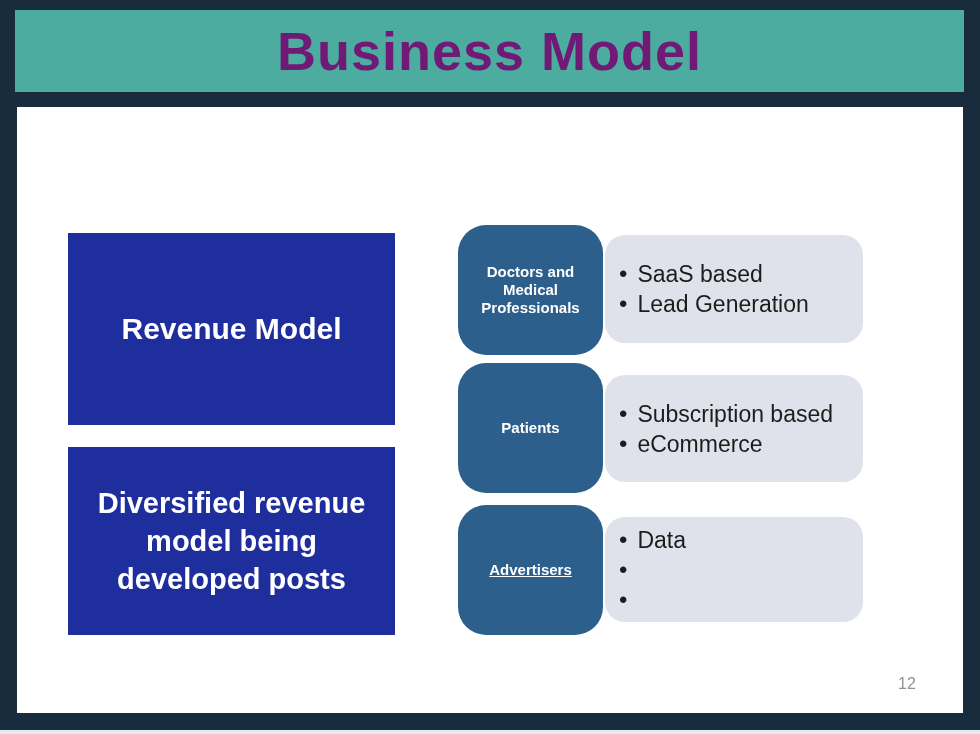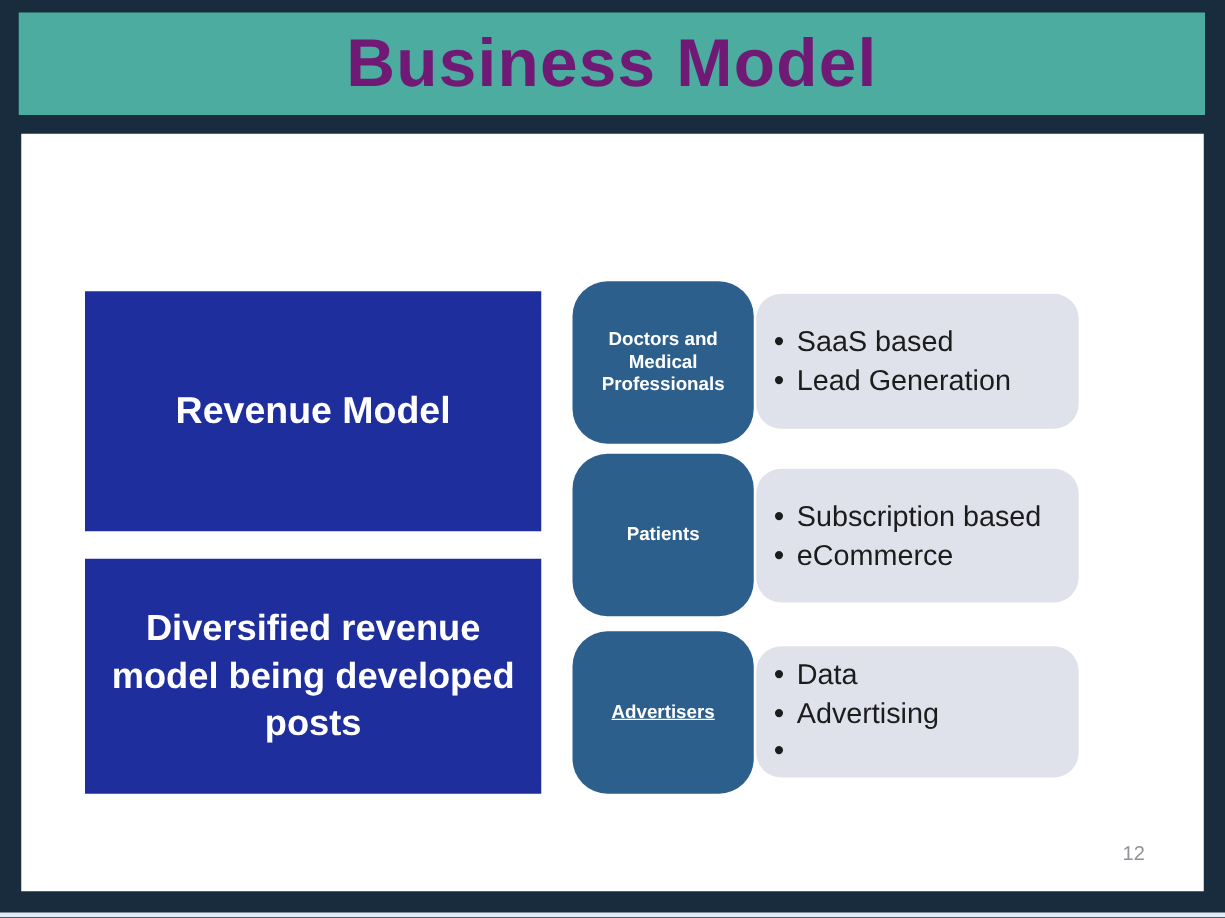--- a/index.html
+++ b/index.html
@@ -24,21 +24,21 @@
     position:absolute;left:17px;top:107px;width:946px;height:606px;
     background:#ffffff;
   }
   
   .bottom-strip{
     position:absolute;left:0;bottom:0;width:980px;height:4px;
     background:#e4ecf3;
   }
   
   .panel{
-    position:absolute;left:51px;width:365px;
+    position:absolute;left:51px;width:327px;
     background:#1f2e9d;color:#ffffff;font-weight:bold;
     display:flex;align-items:center;justify-content:center;text-align:center;
   }
   .panel-revenue{top:126px;height:192px;font-size:30px;}
   .panel-diversified{top:340px;height:188px;font-size:29px;line-height:38px;padding:0 13px;box-sizing:border-box;}
   
   .aud-square{
     position:absolute;left:441px;width:145px;height:130px;
     background:#2d5f8d;border-radius:28px;
     display:flex;align-items:center;justify-content:center;text-align:center;
@@ -118,21 +118,20 @@
     <div class="aud-square sq-3">
       <span>Advertisers</span>
     </div>
     <div class="aud-box box-3">
       <div class="bullet-line">
         <span class="bullet-marker">•</span>
         <span>Data</span>
       </div>
       <div class="bullet-line">
         <span class="bullet-marker">•</span>
-        <span>Advertising</span>
       </div>
       <div class="bullet-line">
         <span class="bullet-marker">•</span>
       </div>
     </div>
 
     <div class="page-number">12</div>
   </div>
 
   <div class="bottom-strip"></div>

